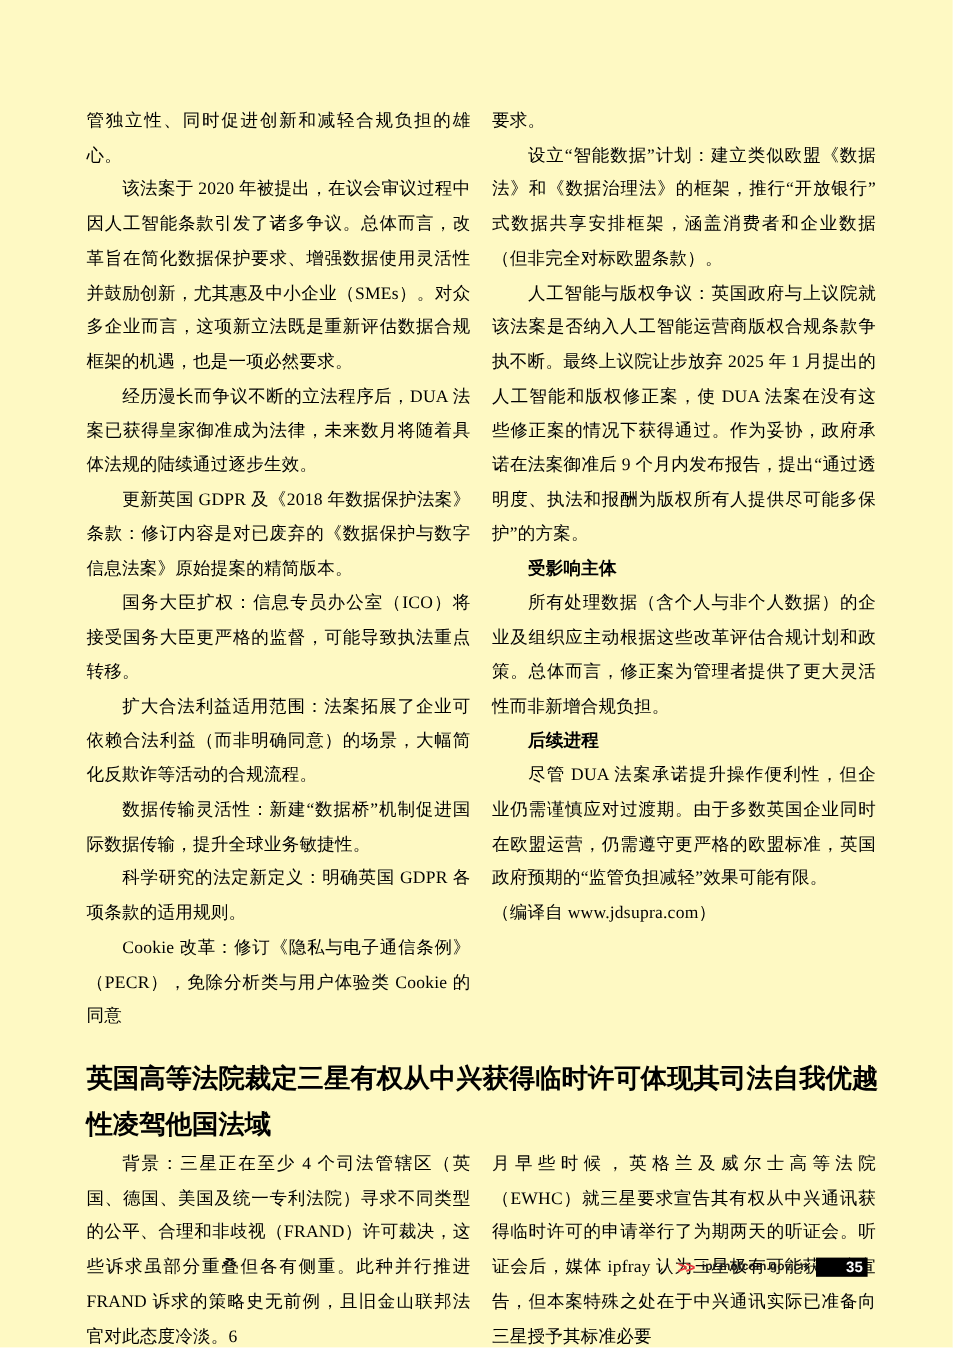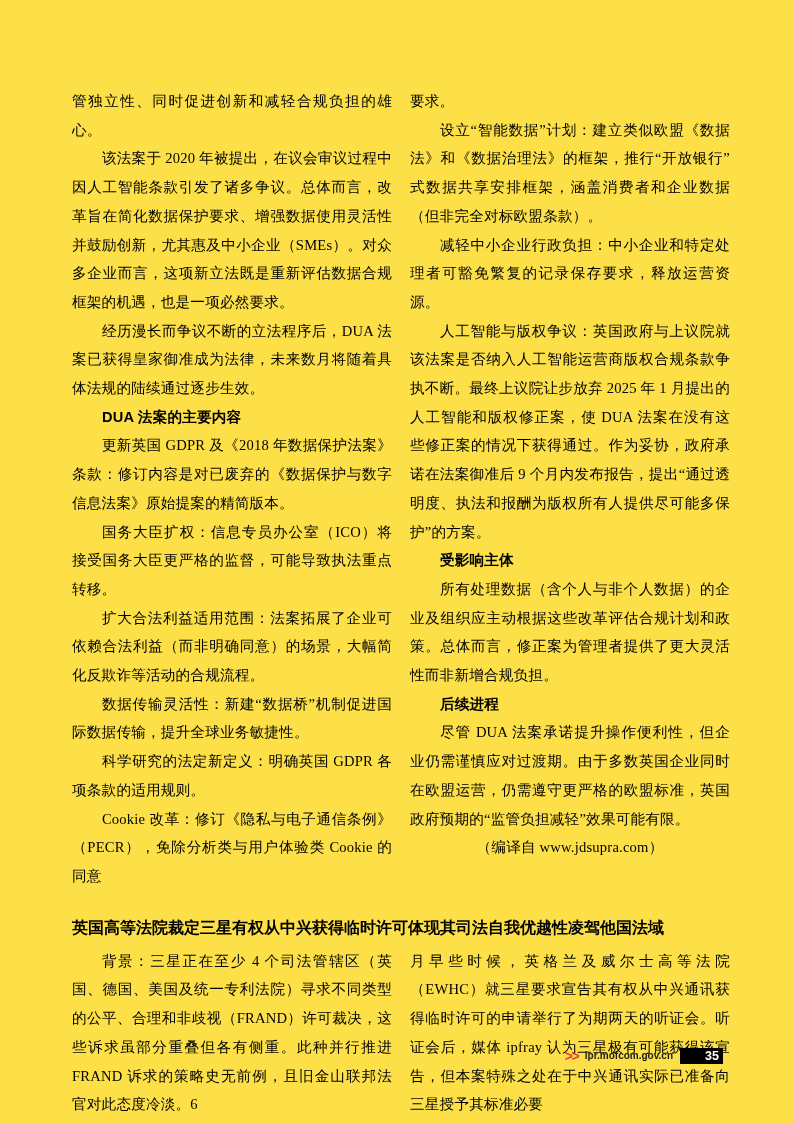--- a/index.html
+++ b/index.html
@@ -6,21 +6,21 @@
     margin: 0;
     padding: 0;
     background: #ffffff;
     font-family: "Liberation Serif", "DejaVu Serif", serif;
     color: #000000;
   }
   .page {
     position: relative;
     width: 794px;
     height: 1123px;
-    background: #fde047;
+    background: #fef9c3;
     overflow: hidden;
   }
   
   .article-dua { padding: 87px 60px 0 72px; }
   .columns { display: flex; gap: 18px; }
   .col {
     width: 320px;
     font-size: 14.6px;
     line-height: 28.7px;
     text-align: justify;
@@ -28,29 +28,29 @@
     letter-spacing: 0.2px;
   }
   .para.body { text-indent: 2.05em; }
   .para.continuation { text-indent: 0; }
   .para.subheading {
     font-family: "Liberation Sans", "DejaVu Sans", sans-serif;
     font-weight: 700;
     text-indent: 2.05em;
     text-align: left;
   }
-  .para.attribution { text-indent: 0; text-align: center; }
+  .para.attribution { text-indent: 0; text-align: left; }
   
   .article-samsung { padding: 0 60px 0 72px; }
   .article-title {
     margin: 18px 0 0 0;
     width: 664px;
     font-family: "Liberation Sans", "DejaVu Sans", sans-serif;
     font-weight: 700;
-    font-size: 16px;
+    font-size: 22px;
     line-height: 38px;
     color: #000000;
     text-align: left;
     letter-spacing: 0;
   }
   .article-samsung .columns { margin-top: 0; }
   
   .page-footer {
     position: absolute;
     top: 1046px;
@@ -96,32 +96,30 @@
 <body>
 
 <div class="page">
 
   <section class="article article-dua">
     <div class="columns">
       <div class="col">
           <div class="para continuation">管独立性、同时促进创新和减轻合规负担的雄心。</div>
           <div class="para body">该法案于 2020 年被提出，在议会审议过程中因人工智能条款引发了诸多争议。总体而言，改革旨在简化数据保护要求、增强数据使用灵活性并鼓励创新，尤其惠及中小企业（SMEs）。对众多企业而言，这项新立法既是重新评估数据合规框架的机遇，也是一项必然要求。</div>
           <div class="para body">经历漫长而争议不断的立法程序后，DUA 法案已获得皇家御准成为法律，未来数月将随着具体法规的陆续通过逐步生效。</div>
-          <div class="para subheading">DUA 法案的主要内容</div>
           <div class="para body">更新英国 GDPR 及《2018 年数据保护法案》条款：修订内容是对已废弃的《数据保护与数字信息法案》原始提案的精简版本。</div>
           <div class="para body">国务大臣扩权：信息专员办公室（ICO）将接受国务大臣更严格的监督，可能导致执法重点转移。</div>
           <div class="para body">扩大合法利益适用范围：法案拓展了企业可依赖合法利益（而非明确同意）的场景，大幅简化反欺诈等活动的合规流程。</div>
           <div class="para body">数据传输灵活性：新建“数据桥”机制促进国际数据传输，提升全球业务敏捷性。</div>
           <div class="para body">科学研究的法定新定义：明确英国 GDPR 各项条款的适用规则。</div>
           <div class="para body">Cookie 改革：修订《隐私与电子通信条例》（PECR），免除分析类与用户体验类 Cookie 的同意</div>
         </div>
       <div class="col">
           <div class="para continuation">要求。</div>
           <div class="para body">设立“智能数据”计划：建立类似欧盟《数据法》和《数据治理法》的框架，推行“开放银行”式数据共享安排框架，涵盖消费者和企业数据（但非完全对标欧盟条款）。</div>
-          <div class="para body">减轻中小企业行政负担：中小企业和特定处理者可豁免繁复的记录保存要求，释放运营资源。</div>
           <div class="para body">人工智能与版权争议：英国政府与上议院就该法案是否纳入人工智能运营商版权合规条款争执不断。最终上议院让步放弃 2025 年 1 月提出的人工智能和版权修正案，使 DUA 法案在没有这些修正案的情况下获得通过。作为妥协，政府承诺在法案御准后 9 个月内发布报告，提出“通过透明度、执法和报酬为版权所有人提供尽可能多保护”的方案。</div>
           <div class="para subheading">受影响主体</div>
           <div class="para body">所有处理数据（含个人与非个人数据）的企业及组织应主动根据这些改革评估合规计划和政策。总体而言，修正案为管理者提供了更大灵活性而非新增合规负担。</div>
           <div class="para subheading">后续进程</div>
           <div class="para body">尽管 DUA 法案承诺提升操作便利性，但企业仍需谨慎应对过渡期。由于多数英国企业同时在欧盟运营，仍需遵守更严格的欧盟标准，英国政府预期的“监管负担减轻”效果可能有限。</div>
           <div class="para attribution">（编译自 www.jdsupra.com）</div>
         </div>
     </div>
   </section>
 

